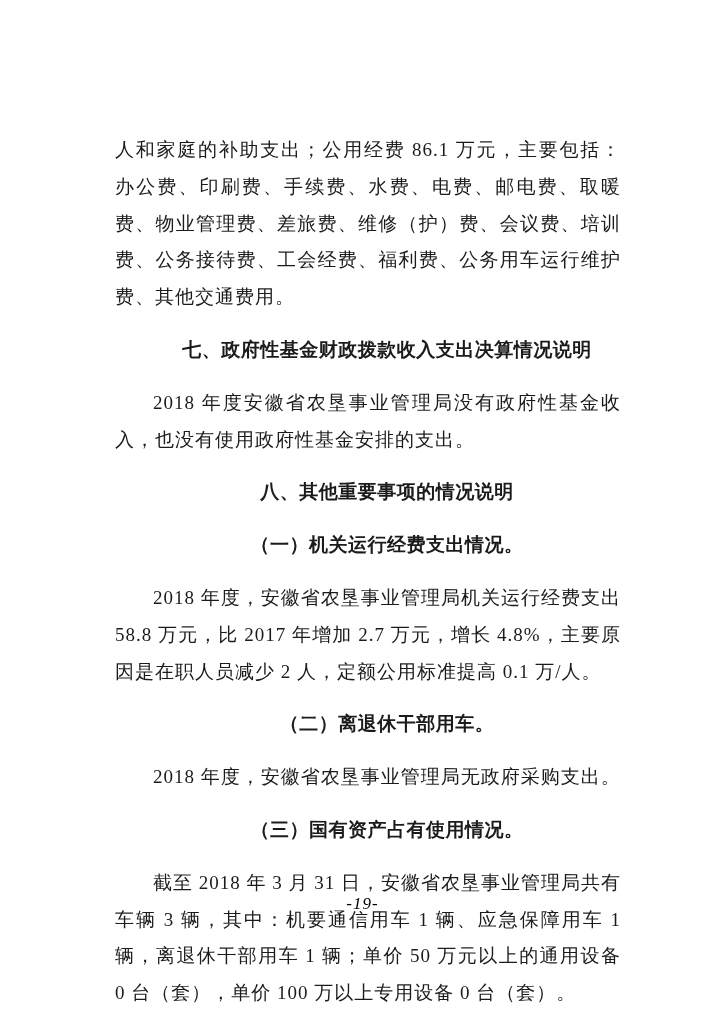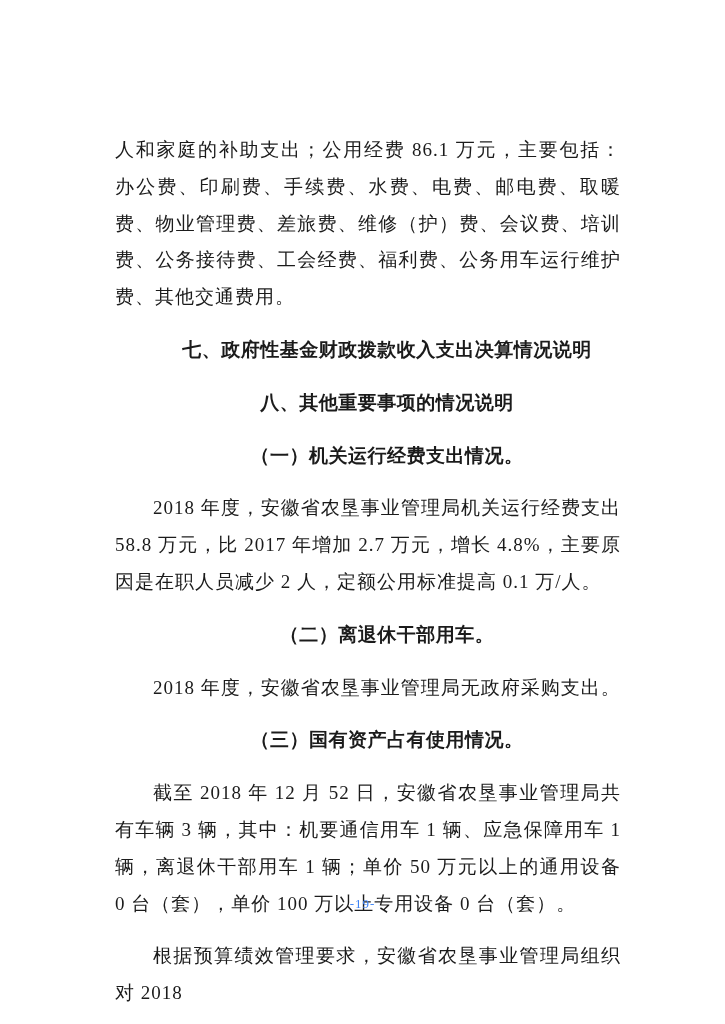--- a/index.html
+++ b/index.html
@@ -46,38 +46,40 @@
   }
   .footer {
     position: absolute;
     left: 0;
     right: 0;
     top: 886px;
     text-align: center;
   }
   .footer span {
     font-family: "Liberation Serif", "DejaVu Serif", serif;
-    font-size: 13px;
+    font-size: 17px;
     line-height: 36.8px;
-    color: #3b82f6;
+    color: #000000;
     letter-spacing: 1px;
+    font-style: italic;
   }
 </style>
 </head>
 <body>
 
 <div class="page">
   <div class="content">
     <p class="cont">人和家庭的补助支出；公用经费 86.1 万元，主要包括：办公费、印刷费、手续费、水费、电费、邮电费、取暖费、物业管理费、差旅费、维修（护）费、会议费、培训费、公务接待费、工会经费、福利费、公务用车运行维护费、其他交通费用。</p>
     <p class="h1">七、政府性基金财政拨款收入支出决算情况说明</p>
+    <p class="body">2018 年度安徽省农垦事业管理局没有政府性基金收入，也没有使用政府性基金安排的支出。</p>
     <p class="h1">八、其他重要事项的情况说明</p>
     <p class="h2">（一）机关运行经费支出情况。</p>
     <p class="body">2018 年度，安徽省农垦事业管理局机关运行经费支出 58.8 万元，比 2017 年增加 2.7 万元，增长 4.8%，主要原因是在职人员减少 2 人，定额公用标准提高 0.1 万/人。</p>
     <p class="h2">（二）离退休干部用车。</p>
     <p class="body">2018 年度，安徽省农垦事业管理局无政府采购支出。</p>
     <p class="h2">（三）国有资产占有使用情况。</p>
-    <p class="body">截至 2018 年 12 月 52 日，安徽省农垦事业管理局共有车辆 3 辆，其中：机要通信用车 1 辆、应急保障用车 1 辆，离退休干部用车 1 辆；单价 50 万元以上的通用设备 0 台（套），单价 100 万以上专用设备 0 台（套）。</p>
+    <p class="body">截至 2018 年 3 月 31 日，安徽省农垦事业管理局共有车辆 3 辆，其中：机要通信用车 1 辆、应急保障用车 1 辆，离退休干部用车 1 辆；单价 50 万元以上的通用设备 0 台（套），单价 100 万以上专用设备 0 台（套）。</p>
     <p class="body">根据预算绩效管理要求，安徽省农垦事业管理局组织对 2018</p>
   </div>
   <div class="footer">
     <span>-19-</span>
   </div>
 </div>
 
 </body></html>

